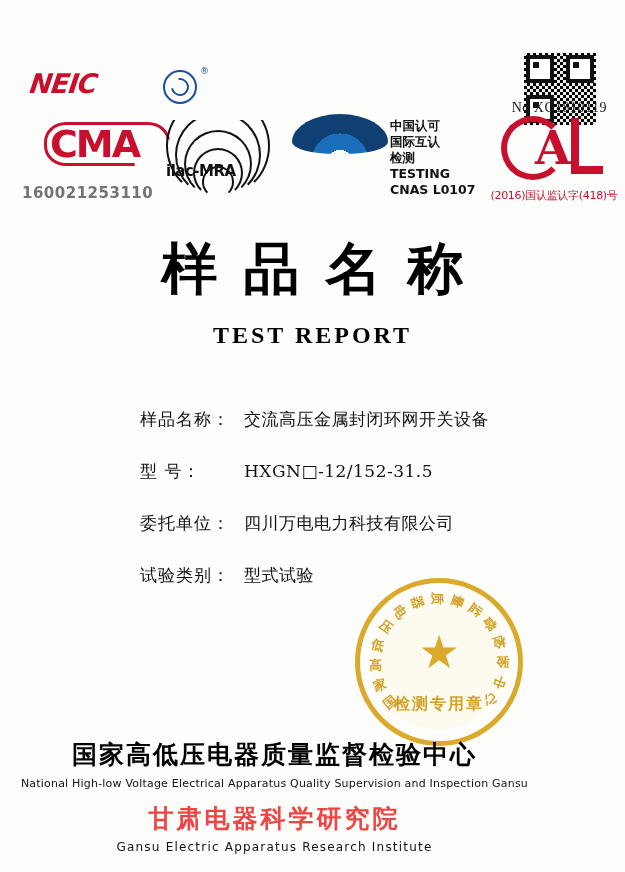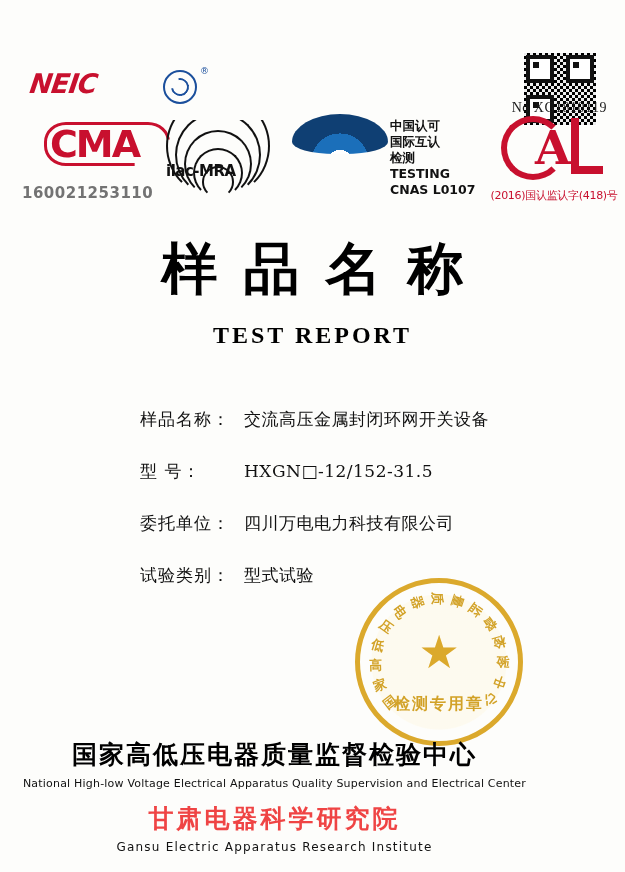--- a/index.html
+++ b/index.html
@@ -536,18 +536,18 @@
         <span style="transform: rotate(91.4286deg) translate(0px, -64px) rotate(90deg) translate(-6px, -7px);">验</span>
         <span style="transform: rotate(109.714deg) translate(0px, -64px) rotate(90deg) translate(-6px, -7px);">中</span>
         <span style="transform: rotate(128deg) translate(0px, -64px) rotate(90deg) translate(-6px, -7px);">心</span>
       </div>
     <div class="star">★</div>
     <div class="bottom-text">检测专用章</div>
   </div>
 
   <div class="footer">
     <div class="f-cn-1">国家高低压电器质量监督检验中心</div>
-    <div class="f-en-1">National High-low Voltage Electrical Apparatus Quality Supervision and Electrical Center</div>
+    <div class="f-en-1">National High-low Voltage Electrical Apparatus Quality Supervision and Inspection Gansu</div>
     <div class="f-cn-2">甘肃电器科学研究院</div>
     <div class="f-en-2">Gansu Electric Apparatus Research Institute</div>
   </div>
 
 </div>
 
 </body></html>

